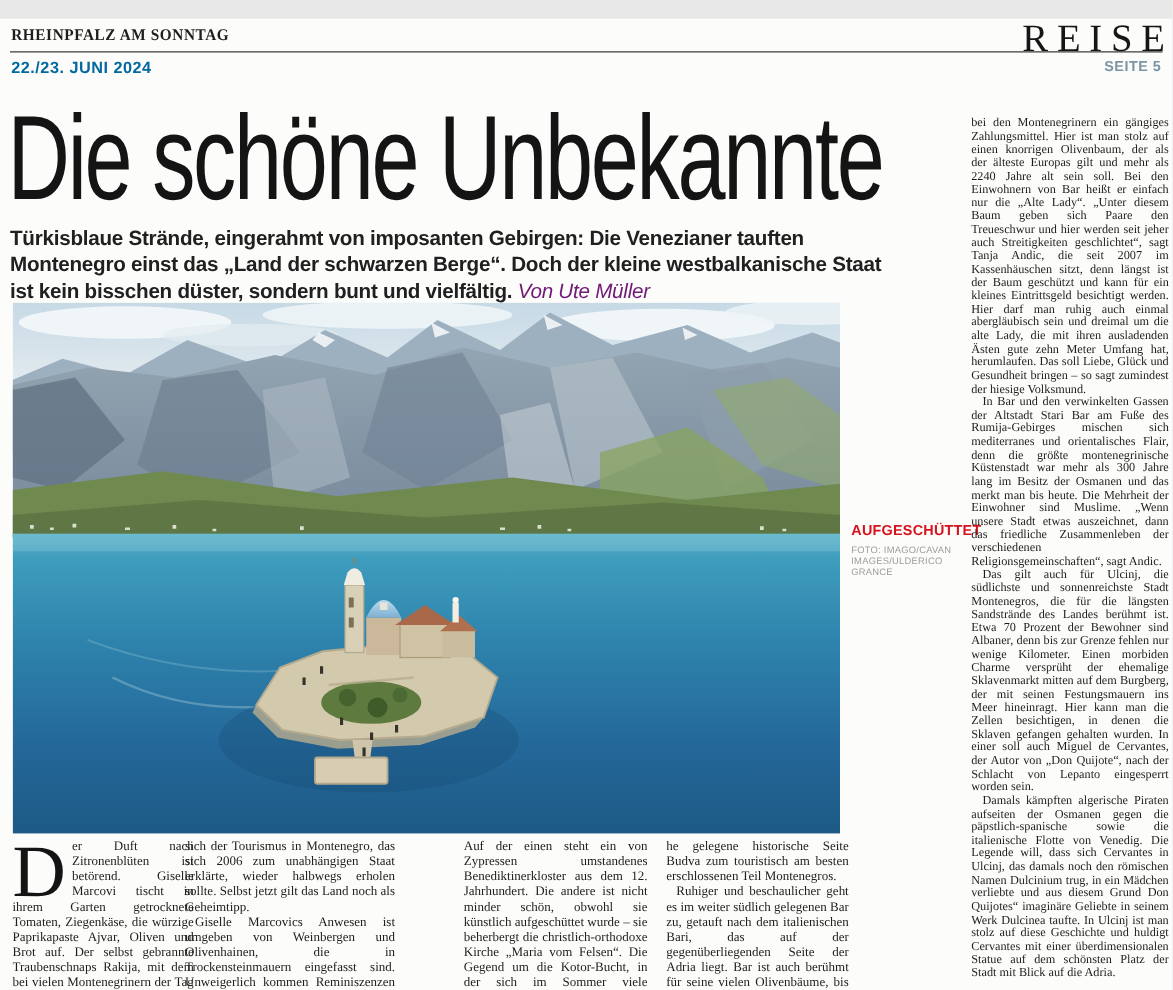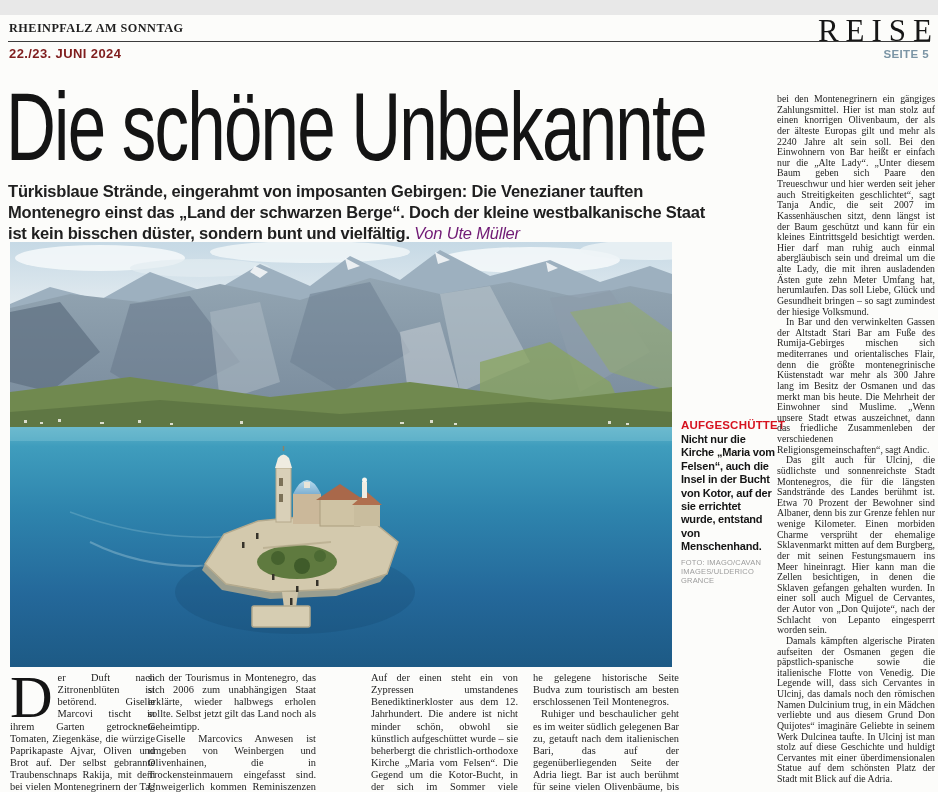--- a/index.html
+++ b/index.html
@@ -19,21 +19,21 @@
   }
   .section-name {
     position:absolute; right:6px; top:-2px;
     font-family:"Liberation Serif", serif; font-weight:500;
     font-size:31px; letter-spacing:7px; margin-right:-7px; color:#161616;
   }
   .mast-rule { position:absolute; left:8px; right:8px; top:26px; border-top:1.6px solid #3c3c3c; }
   .issue-date {
     position:absolute; left:9px; top:31px;
     font-family:"Liberation Sans", sans-serif; font-weight:700;
-    font-size:13px; letter-spacing:.4px; color:#7f1d1d;
+    font-size:13px; letter-spacing:.4px; color:#0369a1;
   }
   .page-label {
     position:absolute; right:9px; top:33px;
     font-family:"Liberation Sans", sans-serif; font-weight:700;
     font-size:11.5px; letter-spacing:.4px; color:#7b95a5;
   }
 
   
   .headline {
     position:absolute; left:6px; top:62px; width:1300px;
@@ -198,21 +198,20 @@
 
         <path d="M272,350 L288,350 L286,366 L274,366 Z" fill="#cfc5aa"></path>
         <rect x="242" y="364" width="58" height="21" rx="2" fill="#d6cdb2" stroke="#b3a98d" stroke-width="1.5"></rect>
         <rect x="280" y="356" width="2.5" height="7" fill="#35322a"></rect>
       </g>
     </svg>
   </div>
 
   <div class="caption">
     <div class="caption-label">AUFGESCHÜTTET</div>
-    <div class="caption-text">Nicht nur die Kirche „Maria vom Felsen“, auch die Insel in der Bucht von Kotor, auf der sie errichtet wurde, entstand von Menschenhand.</div>
     <div class="caption-credit">FOTO: IMAGO/CAVAN IMAGES/ULDERICO GRANCE</div>
   </div>
 
   <div class="rightcol bodytext">
     <p>bei den Montenegrinern ein gängiges Zahlungsmittel. Hier ist man stolz auf einen knorrigen Olivenbaum, der als der älteste Europas gilt und mehr als 2240 Jahre alt sein soll. Bei den Einwohnern von Bar heißt er einfach nur die „Alte Lady“. „Unter diesem Baum geben sich Paare den Treueschwur und hier werden seit jeher auch Streitigkeiten geschlichtet“, sagt Tanja Andic, die seit 2007 im Kassenhäuschen sitzt, denn längst ist der Baum geschützt und kann für ein kleines Eintrittsgeld besichtigt werden. Hier darf man ruhig auch einmal abergläubisch sein und dreimal um die alte Lady, die mit ihren ausladenden Ästen gute zehn Meter Umfang hat, herumlaufen. Das soll Liebe, Glück und Gesundheit bringen – so sagt zumindest der hiesige Volksmund.</p>
     <p>In Bar und den verwinkelten Gassen der Altstadt Stari Bar am Fuße des Rumija-Gebirges mischen sich mediterranes und orientalisches Flair, denn die größte montenegrinische Küstenstadt war mehr als 300 Jahre lang im Besitz der Osmanen und das merkt man bis heute. Die Mehrheit der Einwohner sind Muslime. „Wenn unsere Stadt etwas auszeichnet, dann das friedliche Zusammenleben der verschiedenen Religionsgemeinschaften“, sagt Andic.</p>
     <p>Das gilt auch für Ulcinj, die südlichste und sonnenreichste Stadt Montenegros, die für die längsten Sandstrände des Landes berühmt ist. Etwa 70 Prozent der Bewohner sind Albaner, denn bis zur Grenze fehlen nur wenige Kilometer. Einen morbiden Charme versprüht der ehemalige Sklavenmarkt mitten auf dem Burgberg, der mit seinen Festungsmauern ins Meer hineinragt. Hier kann man die Zellen besichtigen, in denen die Sklaven gefangen gehalten wurden. In einer soll auch Miguel de Cervantes, der Autor von „Don Quijote“, nach der Schlacht von Lepanto eingesperrt worden sein.</p>
     <p>Damals kämpften algerische Piraten aufseiten der Osmanen gegen die päpstlich-spanische sowie die italienische Flotte von Venedig. Die Legende will, dass sich Cervantes in Ulcinj, das damals noch den römischen Namen Dulcinium trug, in ein Mädchen verliebte und aus diesem Grund Don Quijotes“ imaginäre Geliebte in seinem Werk Dulcinea taufte. In Ulcinj ist man stolz auf diese Geschichte und huldigt Cervantes mit einer überdimensionalen Statue auf dem schönsten Platz der Stadt mit Blick auf die Adria.</p>
   </div>
 

